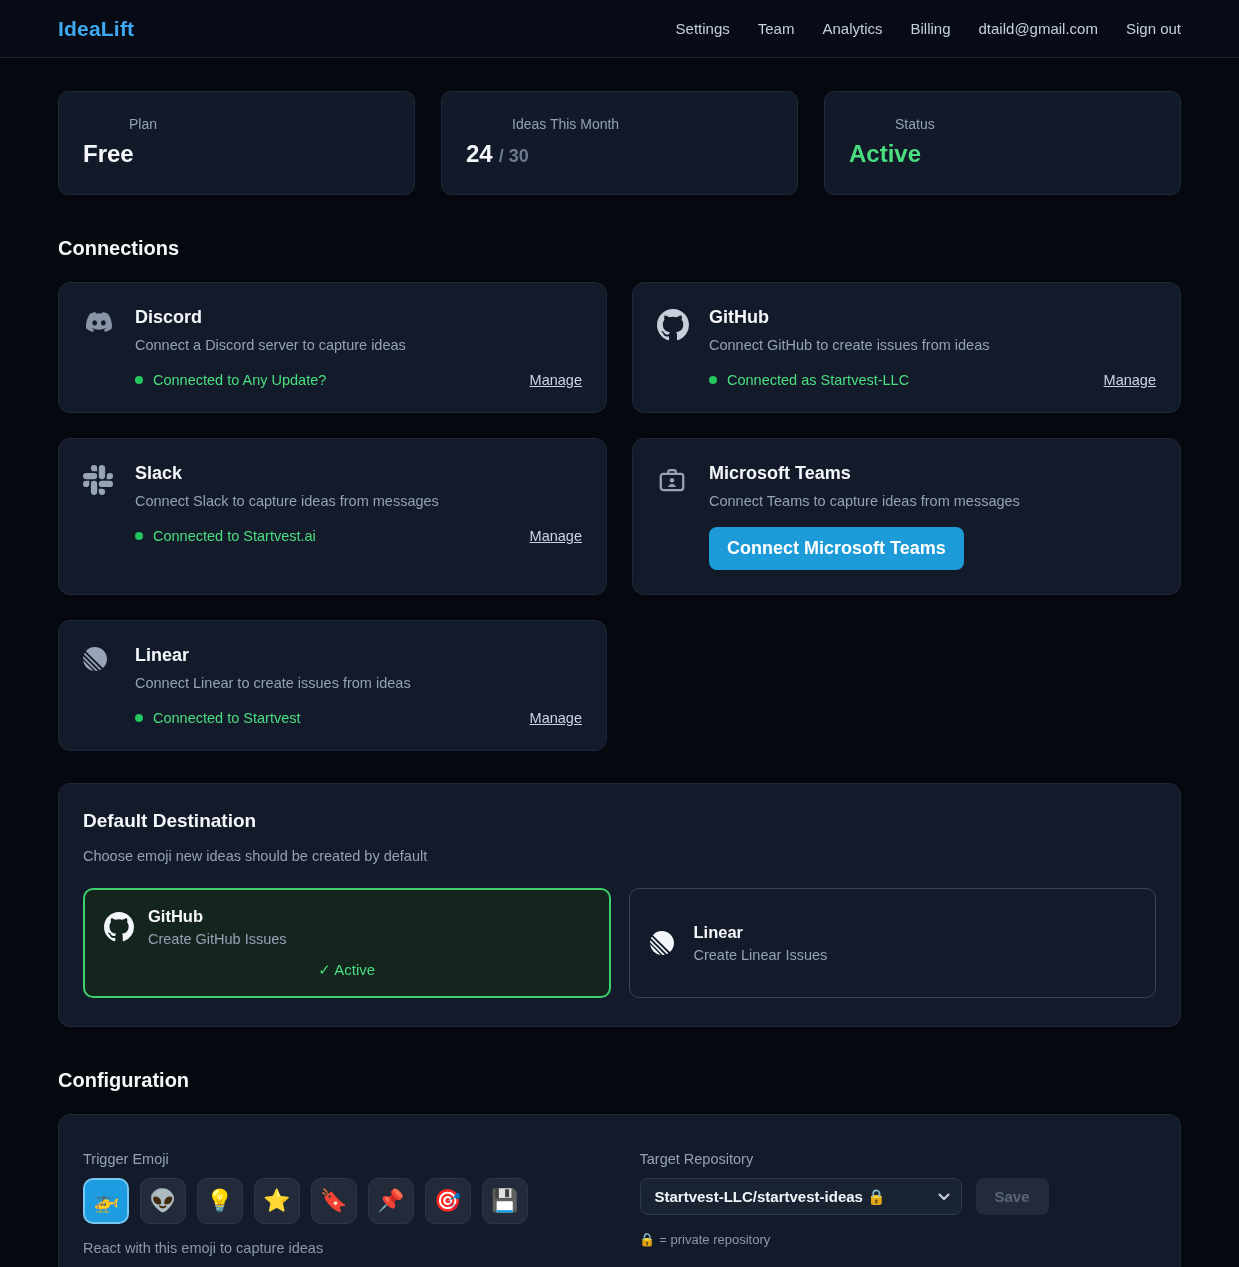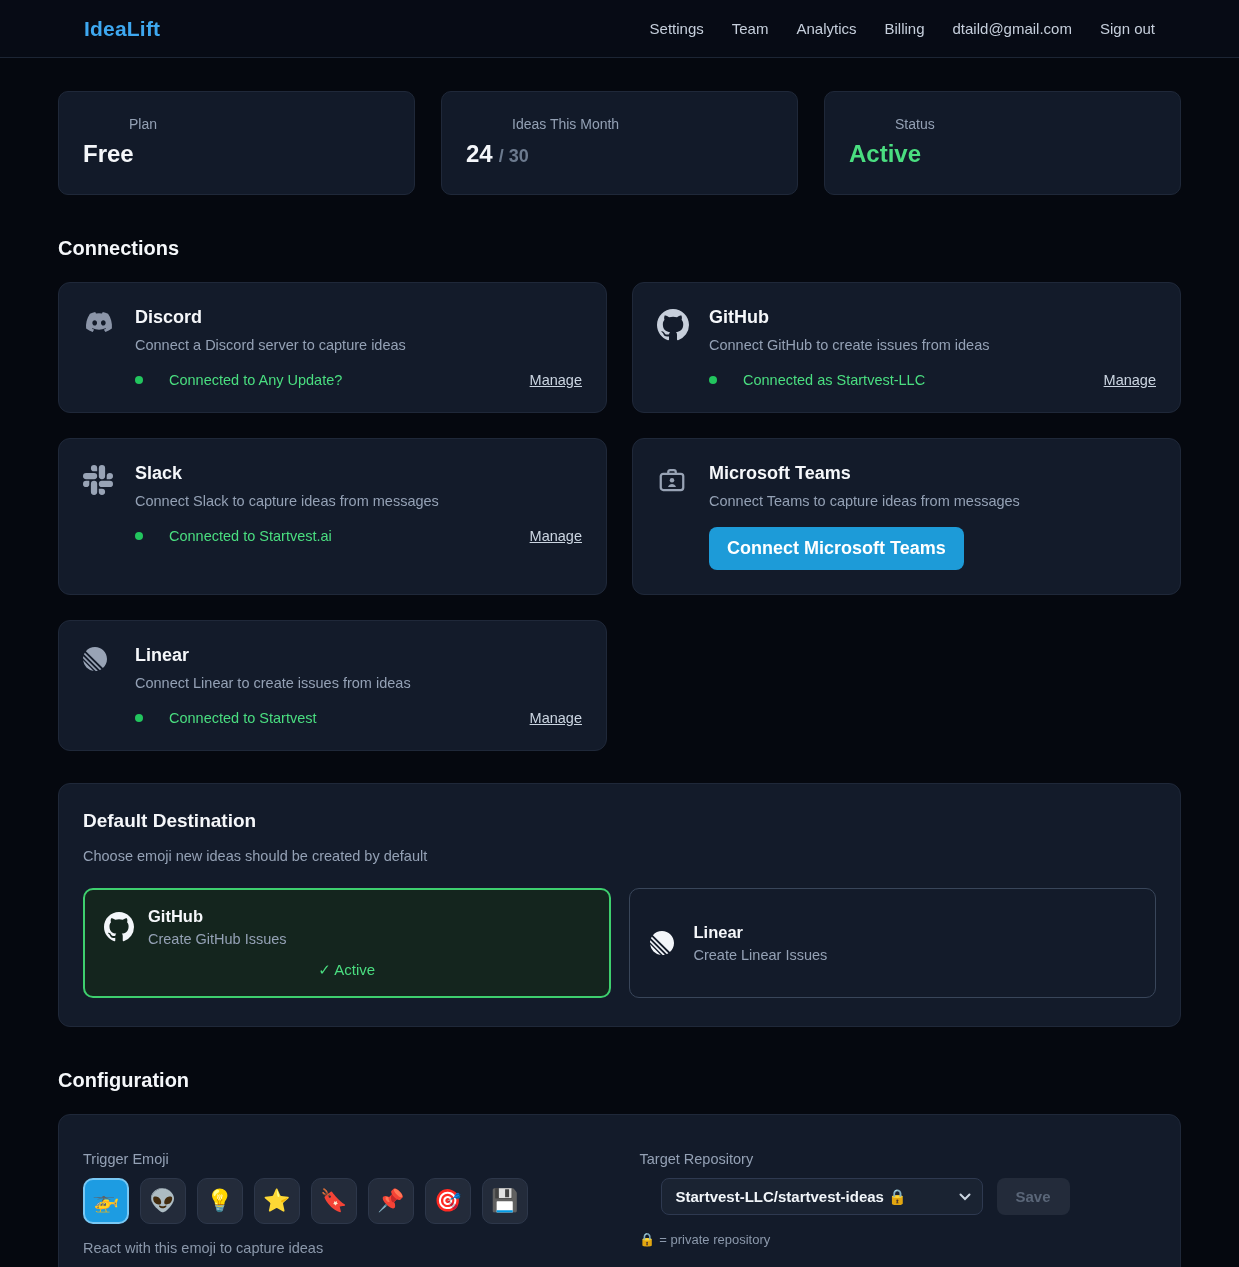--- a/index.html
+++ b/index.html
@@ -7,21 +7,21 @@
   body {
     width:1239px; min-height:1267px; margin:0 auto;
     font-family:"Liberation Sans", sans-serif;
     color:#e8edf5; font-size:15px;
   }
   .wrap { padding:0 58px; }
 
   
   .nav {
     height:58px; display:flex; align-items:center; justify-content:space-between;
-    padding:0 84px; border-bottom:1px solid #1c2534; background:#070b15;
+    padding:0 58px; border-bottom:1px solid #1c2534; background:#070b15;
   }
   .brand { font-size:21px; font-weight:bold; color:#3ea8f0; letter-spacing:.2px; cursor:pointer; }
   .nav-links { display:flex; align-items:center; gap:28px; }
   .nav-link { color:#c6cfdc; font-size:15px; cursor:pointer; }
 
   
   .stats { display:grid; grid-template-columns:repeat(3,1fr); gap:26px; margin-top:33px; }
   .stat-card {
     background:#121a29; border:1px solid #1f2839; border-radius:10px;
     padding:24px 24px 26px; min-height:104px;
@@ -38,21 +38,21 @@
   .conn-grid { display:grid; grid-template-columns:1fr 1fr; gap:25px; margin-top:22px; }
   .conn-card {
     background:#131b2a; border:1px solid #1f2839; border-radius:12px;
     padding:24px; display:flex; gap:18px; align-items:flex-start;
   }
   .conn-icon { width:34px; flex:0 0 34px; padding-top:2px; }
   .conn-body { flex:1; min-width:0; }
   .conn-title { font-size:18px; font-weight:bold; color:#f5f7fa; }
   .conn-desc { margin-top:9px; font-size:14.5px; color:#94a1b5; }
   .conn-status-row { margin-top:19px; display:flex; align-items:center; justify-content:space-between; }
-  .conn-status { color:#4ade80; font-size:14.5px; display:flex; align-items:center; gap:26px; }
+  .conn-status { color:#4ade80; font-size:14.5px; display:flex; align-items:center; gap:10px; }
   .dot { width:8px; height:8px; border-radius:50%; background:#22c55e; display:inline-block; }
   .manage { color:#cbd5e1; font-size:14.5px; text-decoration:underline; cursor:pointer; }
   .connect-btn {
     margin-top:18px; display:inline-block; background:#1d9bd8; color:#fff;
     font-size:18px; font-weight:bold; border:none; border-radius:8px;
     padding:11px 18px; cursor:pointer;
   }
 
   
   .dest-card {
@@ -83,21 +83,21 @@
   .emoji-row { margin-top:11px; display:flex; gap:11px; }
   .emoji-btn {
     width:46px; height:46px; border-radius:10px; background:#232b3a;
     border:1px solid #2d374a; font-size:22px; line-height:1;
     display:flex; align-items:center; justify-content:center; cursor:pointer;
     font-family:"Liberation Sans", sans-serif;
   }
   .emoji-btn.selected { background:#1d9ce2; border:2px solid #79c8f4; }
   .emoji-caption { margin-top:16px; color:#8b98ab; font-size:14.5px; }
 
-  .repo-row { margin-top:11px; display:flex; align-items:center; gap:14px;margin-left:21px; }
+  .repo-row { margin-top:11px; display:flex; align-items:center; gap:14px; }
   .select-wrap { position:relative; width:322px; }
   .repo-select {
     width:100%; appearance:none; -webkit-appearance:none;
     background:#1a2332; border:1px solid #2e3950; border-radius:8px;
     color:#f1f5f9; font-weight:bold; font-size:15px;
     padding:9px 34px 9px 14px; font-family:"Liberation Sans", sans-serif;
     cursor:pointer;
   }
   .select-chevron {
     position:absolute; right:12px; top:50%; transform:translateY(-50%);

